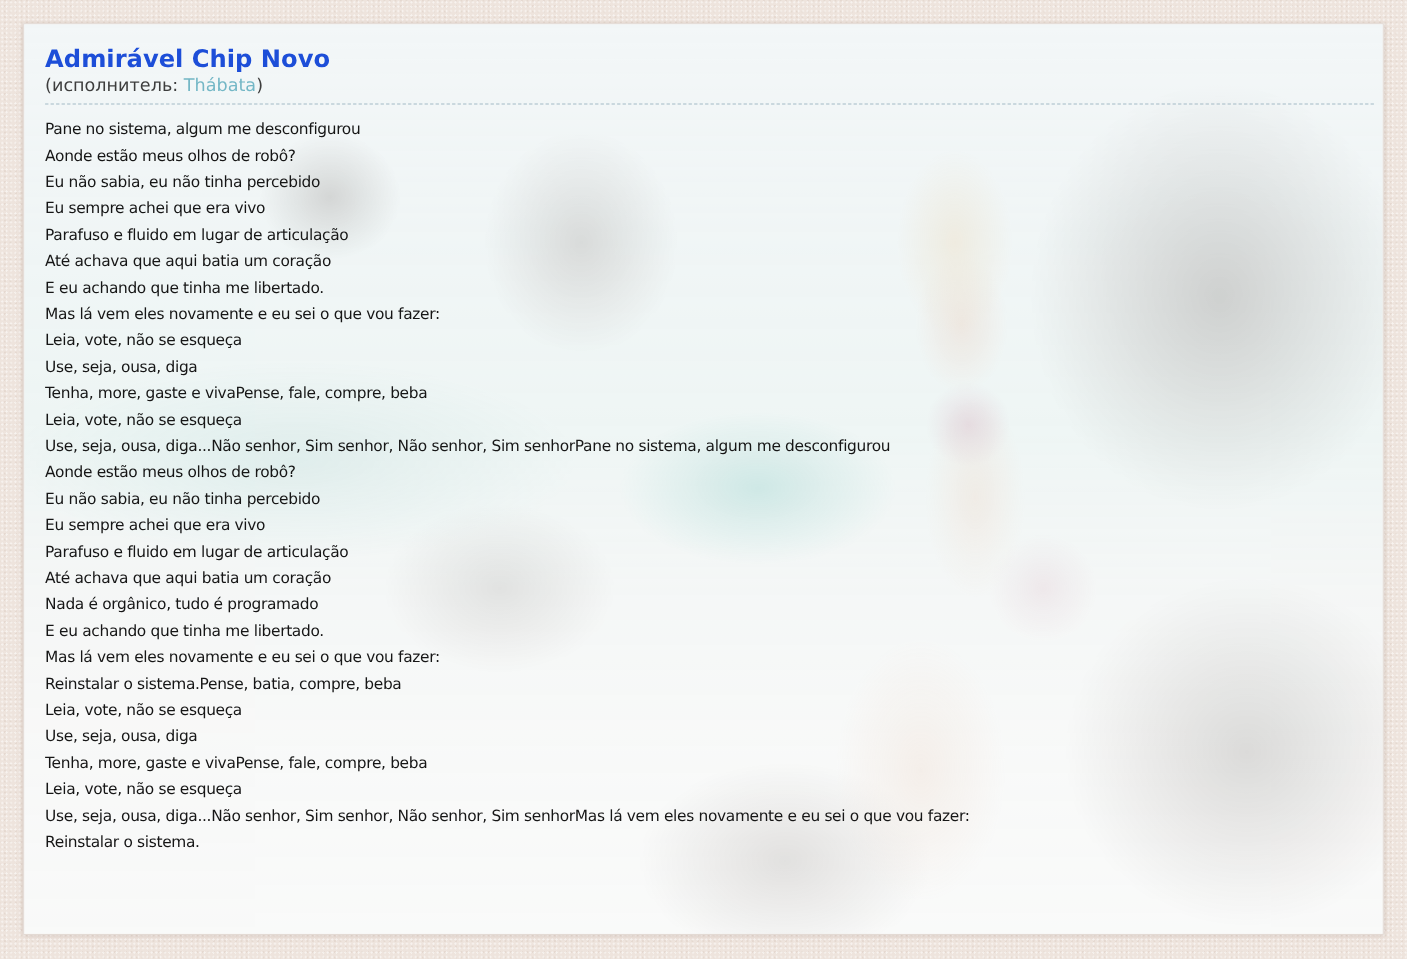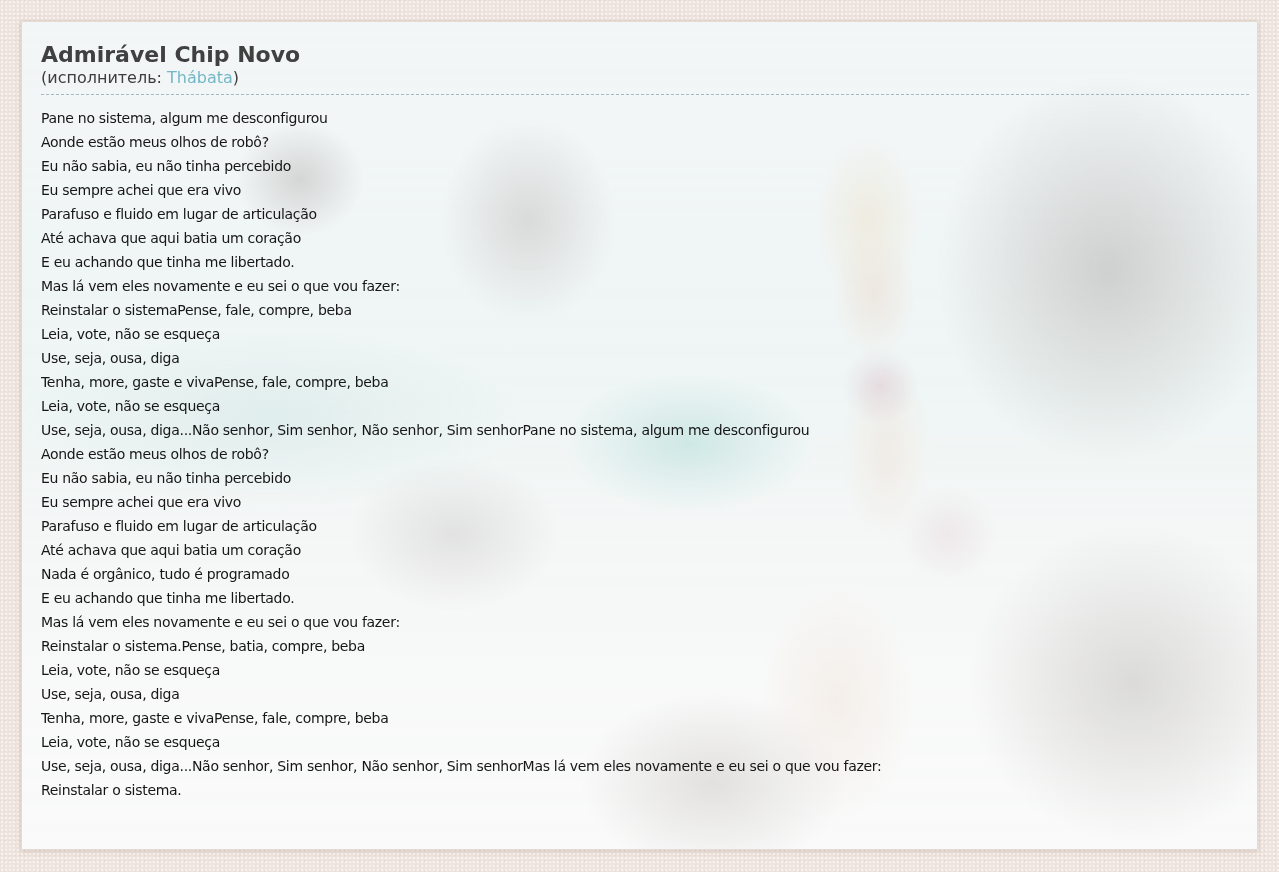--- a/index.html
+++ b/index.html
@@ -87,21 +87,21 @@
     position: relative;
     z-index: 1;
     padding: 20px 8px 0 19px;
   }
 
   .song-title {
     margin: 0;
     font-size: 22px;
     line-height: 1.15;
     font-weight: bold;
-    color: #404040;
+    color: #1d4ed8;
   }
 
   .subtitle {
     margin: 1px 0 0 0;
     font-size: 16px;
     line-height: 1.3;
     color: #3d3d3d;
   }
   .subtitle span { white-space: pre; }
   .artist-link {
@@ -142,21 +142,20 @@
 
       <div class="lyrics">
         <div class="lyric-line">Pane no sistema, algum me desconfigurou</div>
         <div class="lyric-line">Aonde estão meus olhos de robô?</div>
         <div class="lyric-line">Eu não sabia, eu não tinha percebido</div>
         <div class="lyric-line">Eu sempre achei que era vivo</div>
         <div class="lyric-line">Parafuso e fluido em lugar de articulação</div>
         <div class="lyric-line">Até achava que aqui batia um coração</div>
         <div class="lyric-line">E eu achando que tinha me libertado.</div>
         <div class="lyric-line">Mas lá vem eles novamente e eu sei o que vou fazer:</div>
-        <div class="lyric-line">Reinstalar o sistemaPense, fale, compre, beba</div>
         <div class="lyric-line">Leia, vote, não se esqueça</div>
         <div class="lyric-line">Use, seja, ousa, diga</div>
         <div class="lyric-line">Tenha, more, gaste e vivaPense, fale, compre, beba</div>
         <div class="lyric-line">Leia, vote, não se esqueça</div>
         <div class="lyric-line">Use, seja, ousa, diga...Não senhor, Sim senhor, Não senhor, Sim senhorPane no sistema, algum me desconfigurou</div>
         <div class="lyric-line">Aonde estão meus olhos de robô?</div>
         <div class="lyric-line">Eu não sabia, eu não tinha percebido</div>
         <div class="lyric-line">Eu sempre achei que era vivo</div>
         <div class="lyric-line">Parafuso e fluido em lugar de articulação</div>
         <div class="lyric-line">Até achava que aqui batia um coração</div>

